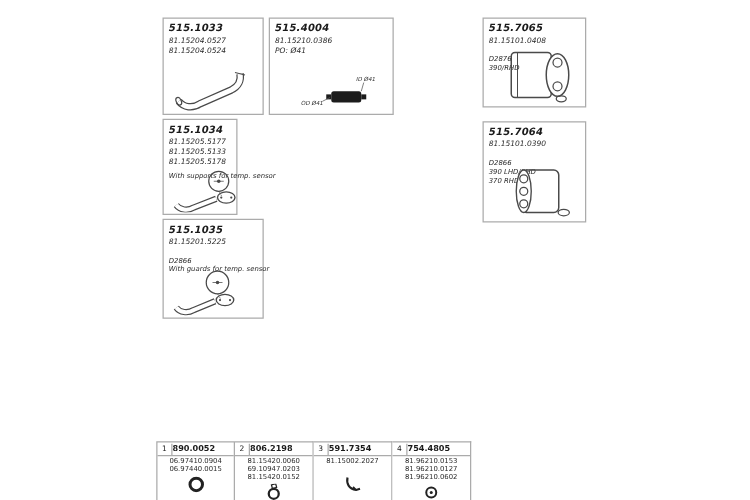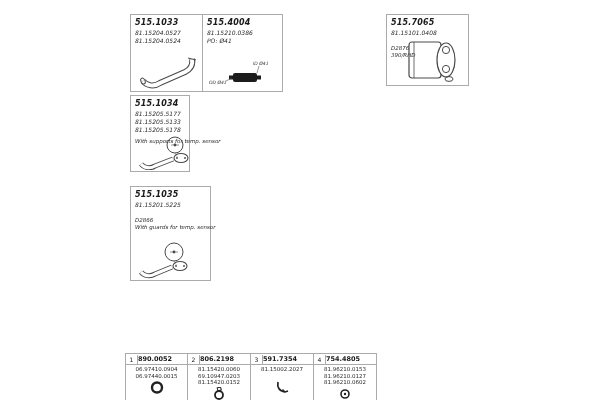--- a/index.html
+++ b/index.html
@@ -34,21 +34,21 @@
     <div class="ref">81.15204.0527</div>
     <div class="ref">81.15204.0524</div>
     <svg class="draw" style="left:3px;bottom:2px" width="72" height="40" viewBox="0 0 72 40">
       <path d="M9,32 C13,37 20,38 26,34 L51,23 C57,20 59,15 58,10" fill="none" stroke="#4a4a4a" stroke-width="6"></path>
       <path d="M9,32 C13,37 20,38 26,34 L51,23 C57,20 59,15 58,10" fill="none" stroke="#ffffff" stroke-width="4"></path>
       <ellipse cx="9" cy="32" rx="2" ry="3.2" fill="none" stroke="#4a4a4a" stroke-width="1" transform="rotate(-25 9 32)"></ellipse>
       <line x1="54" y1="9" x2="62" y2="11" stroke="#4a4a4a" stroke-width="1"></line>
     </svg>
   </section>
 
-  <section class="pbox" style="left:202px;top:14px;width:81px;height:78px">
+  <section class="pbox" style="left:215px;top:14px;width:100px;height:78px">
     <h3 class="pid">515.4004</h3>
     <div class="ref">81.15210.0386</div>
     <div class="ref">PO: Ø41</div>
     <svg class="draw" style="right:1px;bottom:2px" width="74" height="32" viewBox="0 0 74 32">
       <text class="dimtext" x="46" y="8">ID Ø41</text>
       <line x1="52" y1="9" x2="50" y2="16" stroke="#555" stroke-width="0.6"></line>
       <rect x="26" y="16" width="24" height="9" rx="2" fill="#1c1c1c"></rect>
       <rect x="22" y="18.5" width="4" height="4" fill="#1c1c1c"></rect>
       <rect x="50" y="18.5" width="4" height="4" fill="#1c1c1c"></rect>
       <text class="dimtext" x="2" y="27">OD Ø41</text>
@@ -84,22 +84,37 @@
       <line x1="37" y1="9" x2="45" y2="9" stroke="#4a4a4a" stroke-width="0.6"></line>
       <line x1="41" y1="17" x2="44" y2="22" stroke="#4a4a4a" stroke-width="0.5" stroke-dasharray="1.5,1.5"></line>
       <path d="M7,28 C10,32 16,33 21,30 L39,23" fill="none" stroke="#4a4a4a" stroke-width="5"></path>
       <path d="M7,28 C10,32 16,33 21,30 L39,23" fill="none" stroke="#ffffff" stroke-width="3.2"></path>
       <ellipse cx="47" cy="22" rx="7" ry="4.5" fill="none" stroke="#4a4a4a" stroke-width="1.1"></ellipse>
       <circle cx="43" cy="22" r="0.9" fill="#4a4a4a"></circle>
       <circle cx="51" cy="22" r="0.9" fill="#4a4a4a"></circle>
     </svg>
   </section>
 
-
-  <section class="pbox" style="left:130px;top:186px;width:81px;height:95px">
+  <section class="pbox" style="left:386px;top:97px;width:83px;height:81px">
+    <h3 class="pid">515.7064</h3>
+    <div class="ref">81.15101.0390</div>
+    <div class="note gap8">D2866</div>
+    <div class="note">390 LHD/RHD</div>
+    <div class="note">370 RHD</div>
+    <svg class="draw" style="left:20px;bottom:2px" width="56" height="42" viewBox="0 0 56 42">
+      <rect x="10" y="3" width="30" height="34" rx="4" fill="none" stroke="#4a4a4a" stroke-width="1.2"></rect>
+      <ellipse cx="12" cy="20" rx="6" ry="17" fill="#fff" stroke="#4a4a4a" stroke-width="1.1"></ellipse>
+      <circle cx="12" cy="10" r="3.2" fill="none" stroke="#4a4a4a" stroke-width="1"></circle>
+      <circle cx="12" cy="20" r="3.2" fill="none" stroke="#4a4a4a" stroke-width="1"></circle>
+      <circle cx="12" cy="30" r="3.2" fill="none" stroke="#4a4a4a" stroke-width="1"></circle>
+      <ellipse cx="44" cy="37" rx="4.5" ry="2.6" fill="none" stroke="#4a4a4a" stroke-width="1"></ellipse>
+    </svg>
+  </section>
+
+  <section class="pbox" style="left:130px;top:175px;width:81px;height:80px">
     <h3 class="pid">515.1035</h3>
     <div class="ref">81.15201.5225</div>
     <div class="note gap8">D2866</div>
     <div class="note">With guards for temp. sensor</div>
     <svg class="draw" style="left:3px;bottom:1px" width="74" height="38" viewBox="0 0 74 38">
       <circle cx="40" cy="11" r="9" fill="none" stroke="#4a4a4a" stroke-width="1"></circle>
       <circle cx="40" cy="11" r="1.4" fill="#4a4a4a"></circle>
       <line x1="36" y1="11" x2="44" y2="11" stroke="#4a4a4a" stroke-width="0.6"></line>
       <line x1="40" y1="20" x2="43" y2="25" stroke="#4a4a4a" stroke-width="0.5" stroke-dasharray="1.5,1.5"></line>
       <path d="M7,31 C10,35 16,36 21,33 L38,26" fill="none" stroke="#4a4a4a" stroke-width="5"></path>

